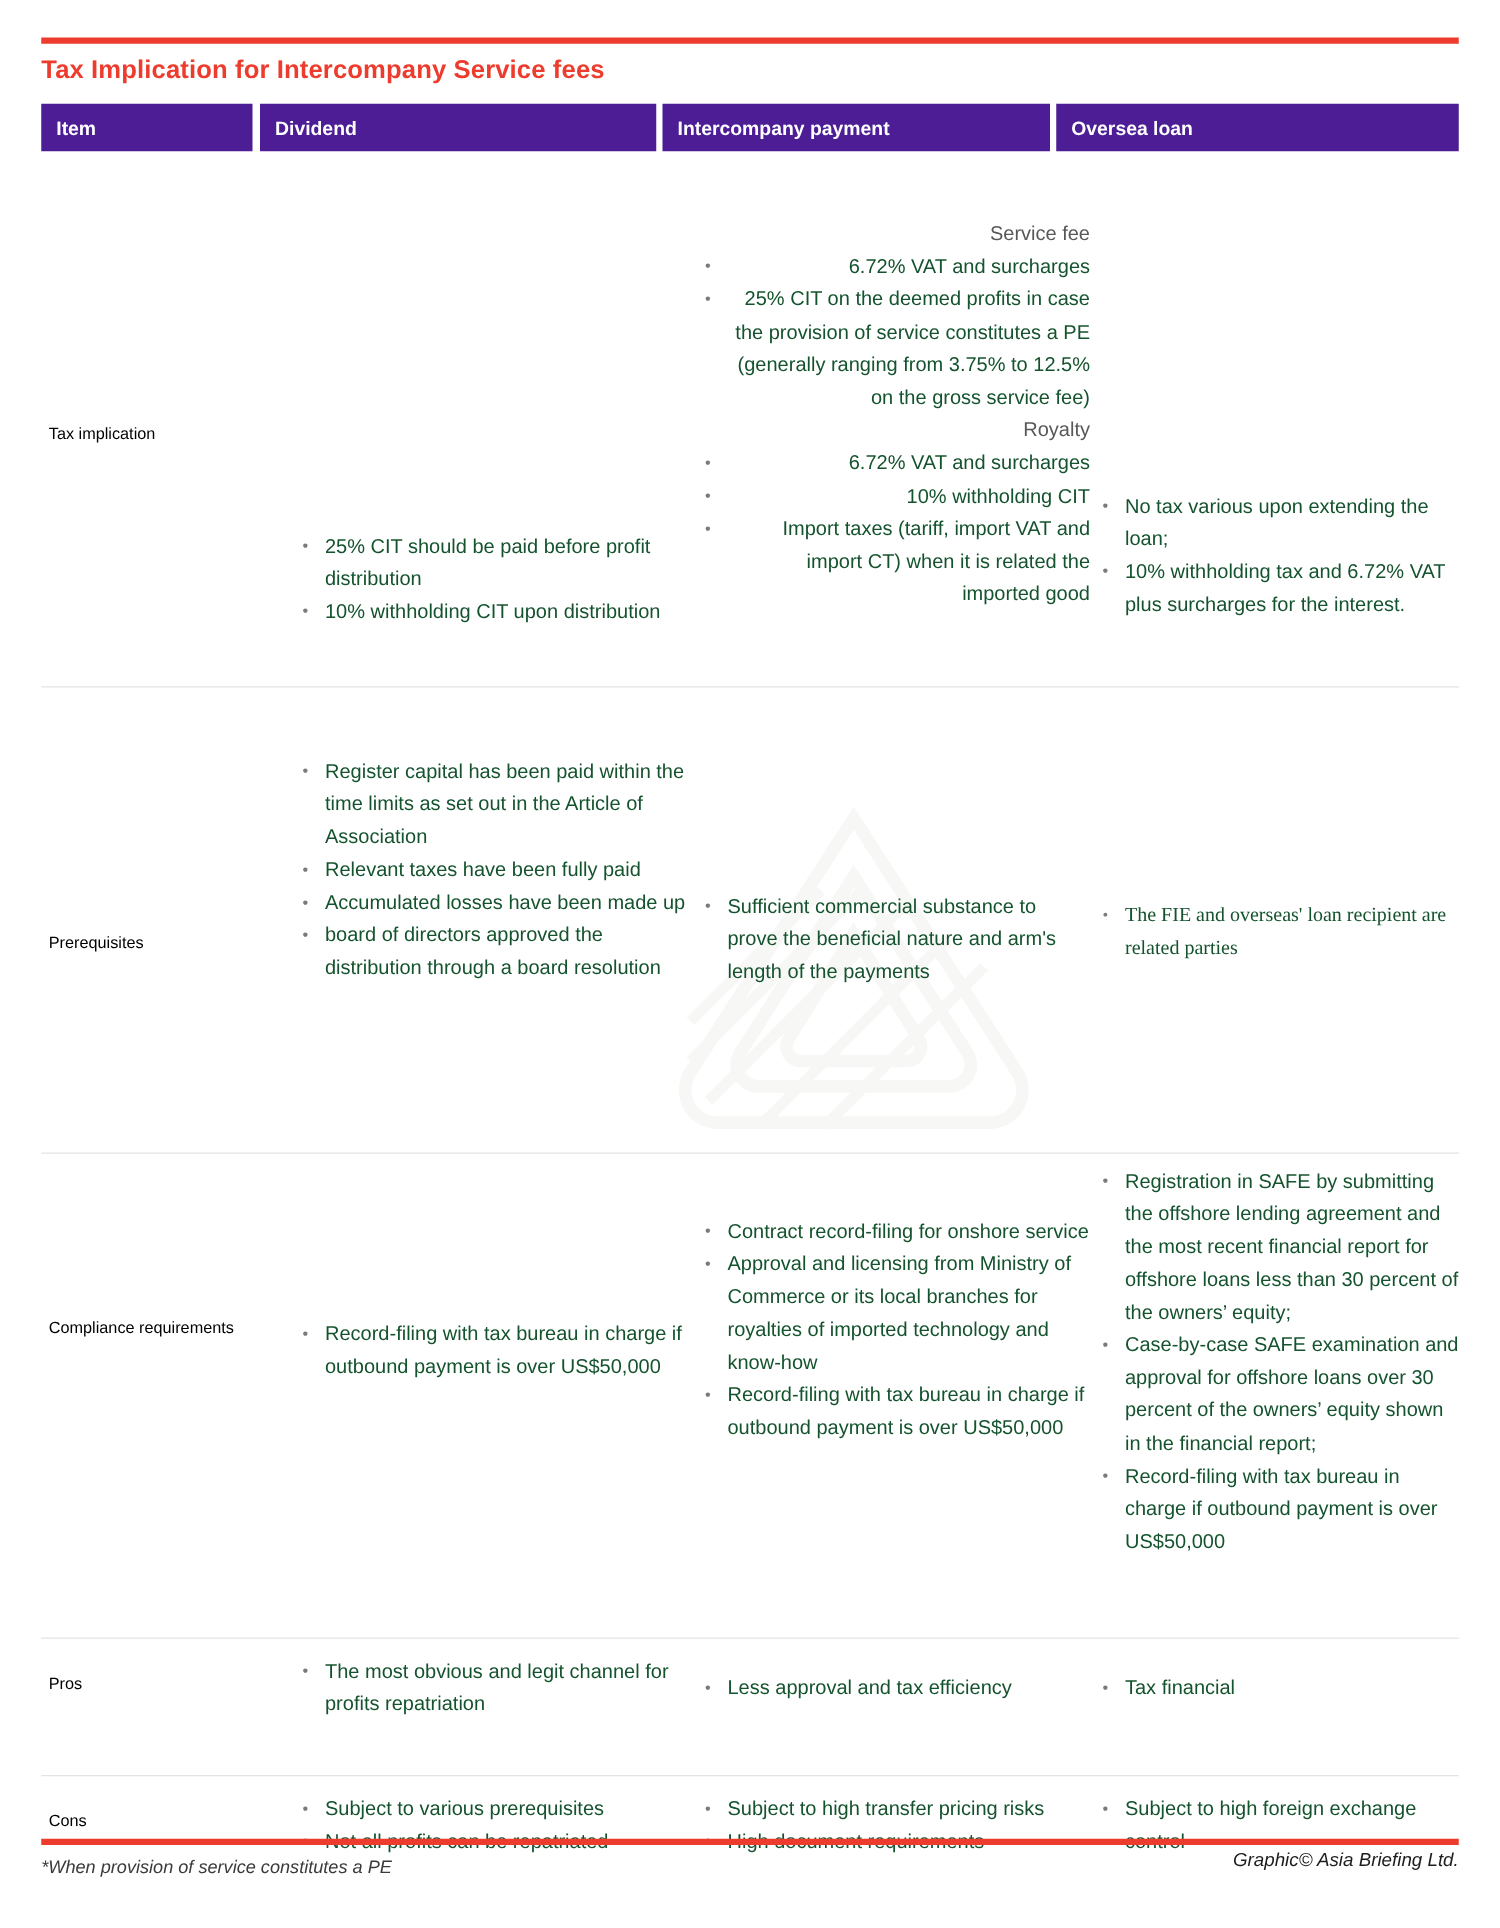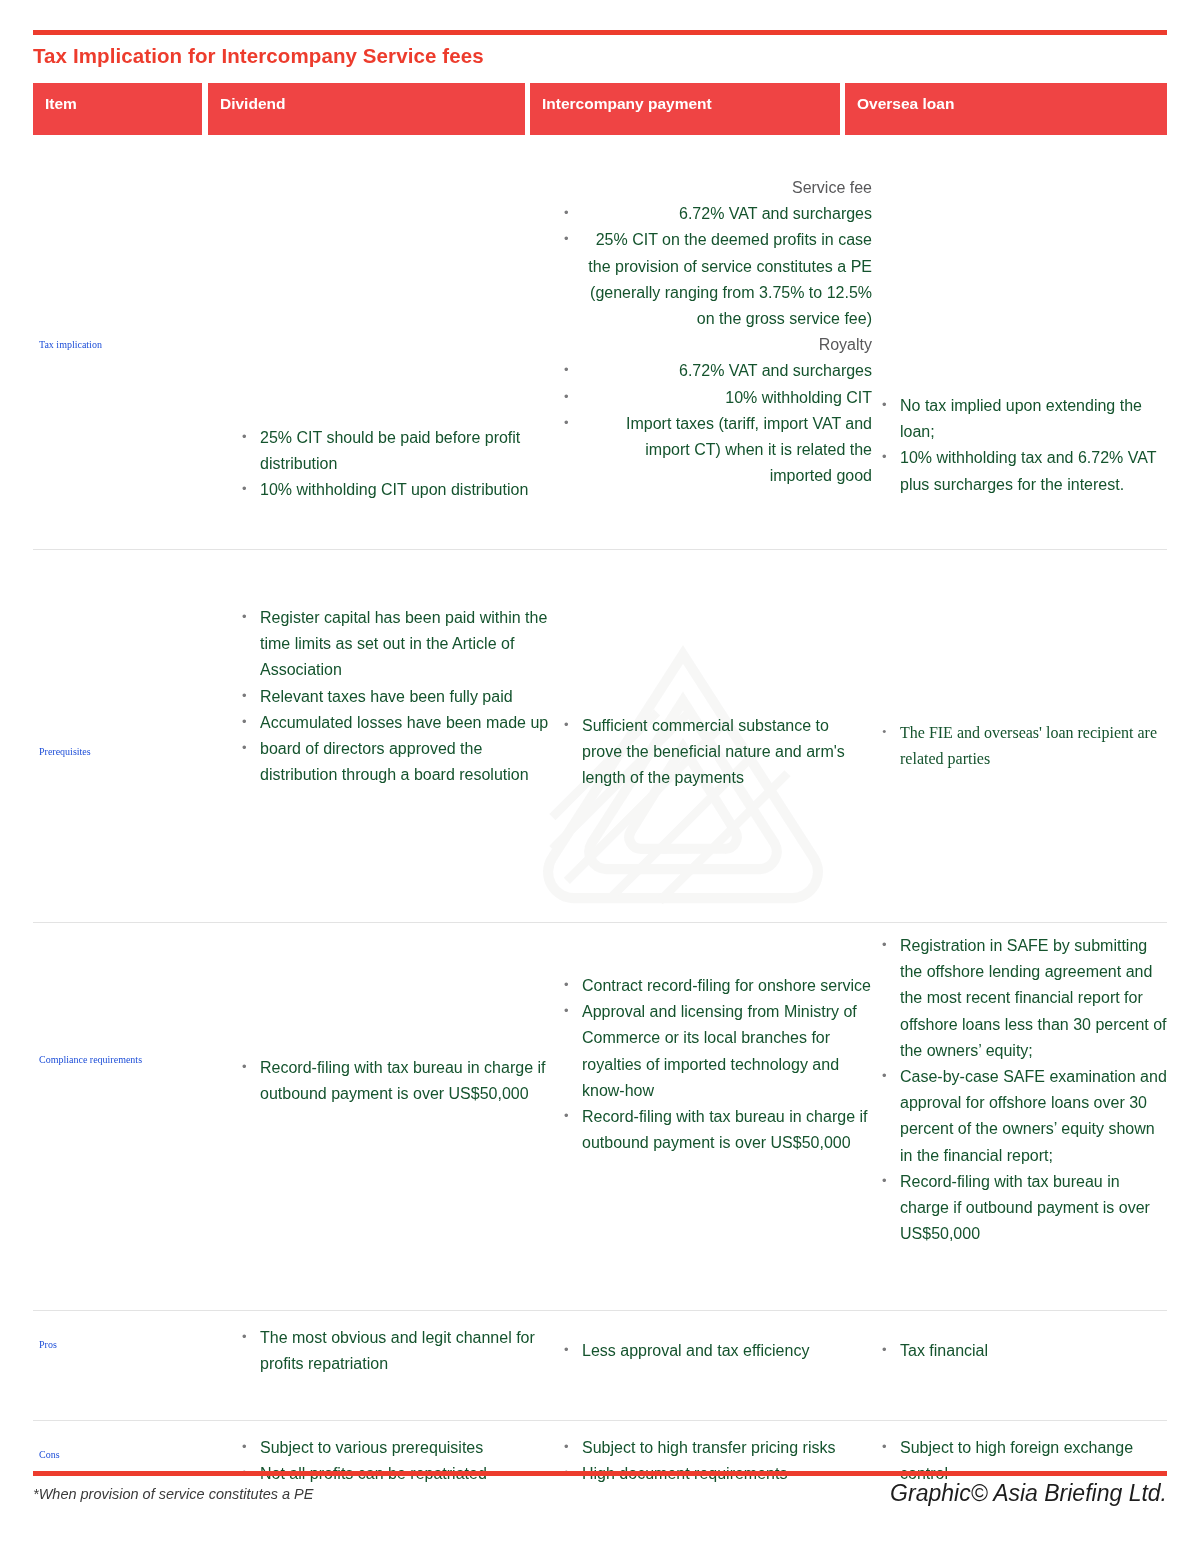--- a/index.html
+++ b/index.html
@@ -44,22 +44,22 @@
     font-weight:bold;
     letter-spacing:.1px;
   }
 
   
   .thead{
     position:absolute; left:0; top:53px;
     width:1134px; height:42px;
   }
   .th{
-    position:absolute; top:0; height:52px;
-    background:#ef4444;
+    position:absolute; top:0; height:38px;
+    background:#4c1d95;
     color:#ffffff;
     font-size:15.5px;
     font-weight:bold;
     box-sizing:border-box;
     padding-left:12px;
     line-height:42px;
     white-space:nowrap;
     overflow:hidden;
   }
   .th.c0{ left:0px;   width:169px; }
@@ -83,24 +83,23 @@
   .cell{
     position:absolute;
     box-sizing:border-box;
   }
   .cell.c0{ left:6px;   width:175px; }
   .cell.c1{ left:205px; width:320px; }
   .cell.c2{ left:527px; width:312px; }
   .cell.c3{ left:845px; width:289px; }
 
   .rowlabel{
-    font-size:10px;
-    color:#1d4ed8;
+    font-size:13px;
+    color:#000000;
     line-height:1.45;
-    font-family:Liberation Serif, serif;
   }
 
   ul.bullets{
     margin:0; padding:0;
     list-style:none;
   }
   ul.bullets li{
     position:relative;
     padding-left:22px;
     font-size:16px;
@@ -129,21 +128,21 @@
     background:#ed3c2d;
   }
   .foot-left{
     position:absolute; left:0; top:1456px;
     font-size:14.5px;
     font-style:italic;
     color:#3a3a3a;
   }
   .foot-right{
     position:absolute; right:0; top:1450px;
-    font-size:23px;
+    font-size:15px;
     font-style:italic;
     color:#1d1d1d;
     white-space:nowrap;
   }
 </style>
 </head>
 <body>
 
 <div class="sheet">
 
@@ -192,21 +191,21 @@
           </ul>
           <div class="subhead">Royalty</div>
           <ul class="bullets">
             <li>6.72% VAT and surcharges</li>
             <li>10% withholding CIT</li>
             <li>Import taxes (tariff, import VAT and import CT) when it is related the imported good</li>
           </ul>
         </div>
         <div class="cell c3" style="top: 268px;">
           <ul class="bullets">
-            <li>No tax implied upon extending the loan;</li>
+            <li>No tax various upon extending the loan;</li>
             <li>10% withholding tax and 6.72% VAT plus surcharges for the interest.</li>
           </ul>
         </div>
       </div>
       <div class="row" style="height: 373px;">
         <div class="cell c0" style="top: 195px;">
           <div class="rowlabel">Prerequisites</div>
         </div>
         <div class="cell c1" style="top: 55px;">
           <ul class="bullets">

